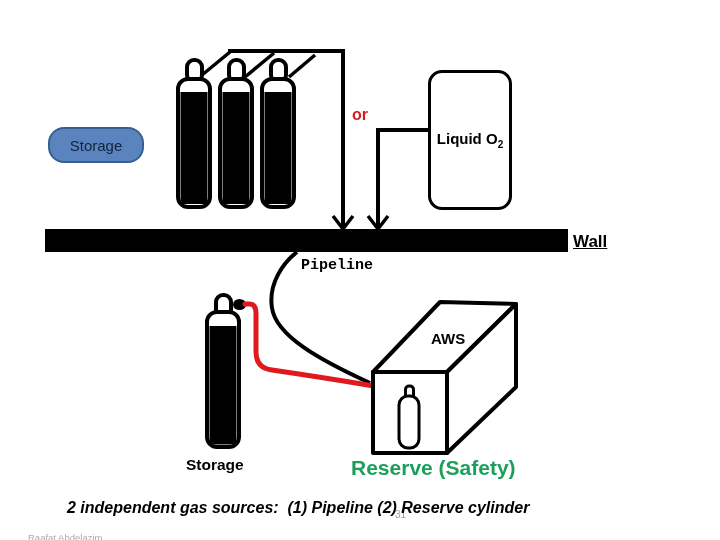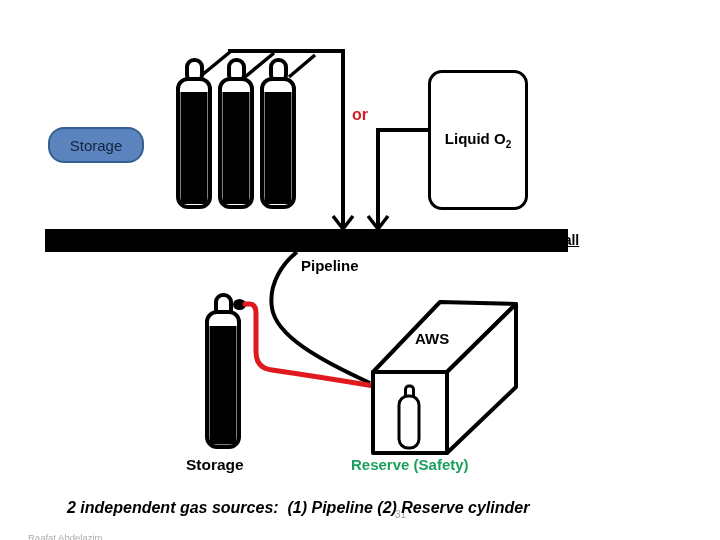--- a/index.html
+++ b/index.html
@@ -9,32 +9,32 @@
   }
   .artwork{position:absolute;left:0;top:0;width:720px;height:540px;}
   .lbl{position:absolute;font-weight:bold;color:#000;white-space:pre;}
   .chip{
     position:absolute;width:96px;height:36px;
     background:#5B84BE;border:2px solid #36608F;border-radius:16px;
     display:flex;align-items:center;justify-content:center;
     font-size:15px;font-weight:normal;color:#10243E;box-sizing:border-box;
   }
   .tank{
-    position:absolute;left:428px;top:70px;width:100px;height:140px;
+    position:absolute;left:428px;top:70px;width:84px;height:140px;
     border:3px solid #000;border-radius:14px;box-sizing:border-box;
     display:flex;align-items:center;justify-content:center;
   }
   .tank .txt{font-weight:bold;font-size:15px;color:#000;}
   .tank sub{font-size:10px;}
   .or{left:352px;top:106px;font-size:16px;color:#D01F23;text-align:right;}
-  .wall-lbl{left:551px;top:232px;font-size:14px;text-decoration:underline;}
-  .pipeline-lbl{left:301px;top:257px;font-size:15px;}
-  .aws-lbl{left:415px;top:330px;font-size:15px;}
+  .wall-lbl{left:573px;top:232px;font-size:17px;text-decoration:underline;}
+  .pipeline-lbl{left:301px;top:257px;font-size:15px;font-family:Liberation Mono, monospace;}
+  .aws-lbl{left:431px;top:330px;font-size:15px;}
   .history-lbl{left:186px;top:456px;font-size:15.5px;}
-  .reserve-lbl{left:351px;top:456px;font-size:15px;color:#1BA05C;}
+  .reserve-lbl{left:351px;top:456px;font-size:21px;color:#1BA05C;}
   .caption{left:67px;top:499px;font-size:16px;font-style:italic;}
   .footer-author{position:absolute;left:28px;top:512px;font-size:9.5px;color:#ABABAB;white-space:pre;margin-top:20px;}
   .footer-page{position:absolute;left:351px;top:509px;font-size:10px;color:#9E9E9E;margin-left:44px;}
 </style>
 </head>
 <body>
 
 <div class="slide">
 
   <svg class="artwork" viewBox="0 0 720 540" xmlns="http://www.w3.org/2000/svg">

